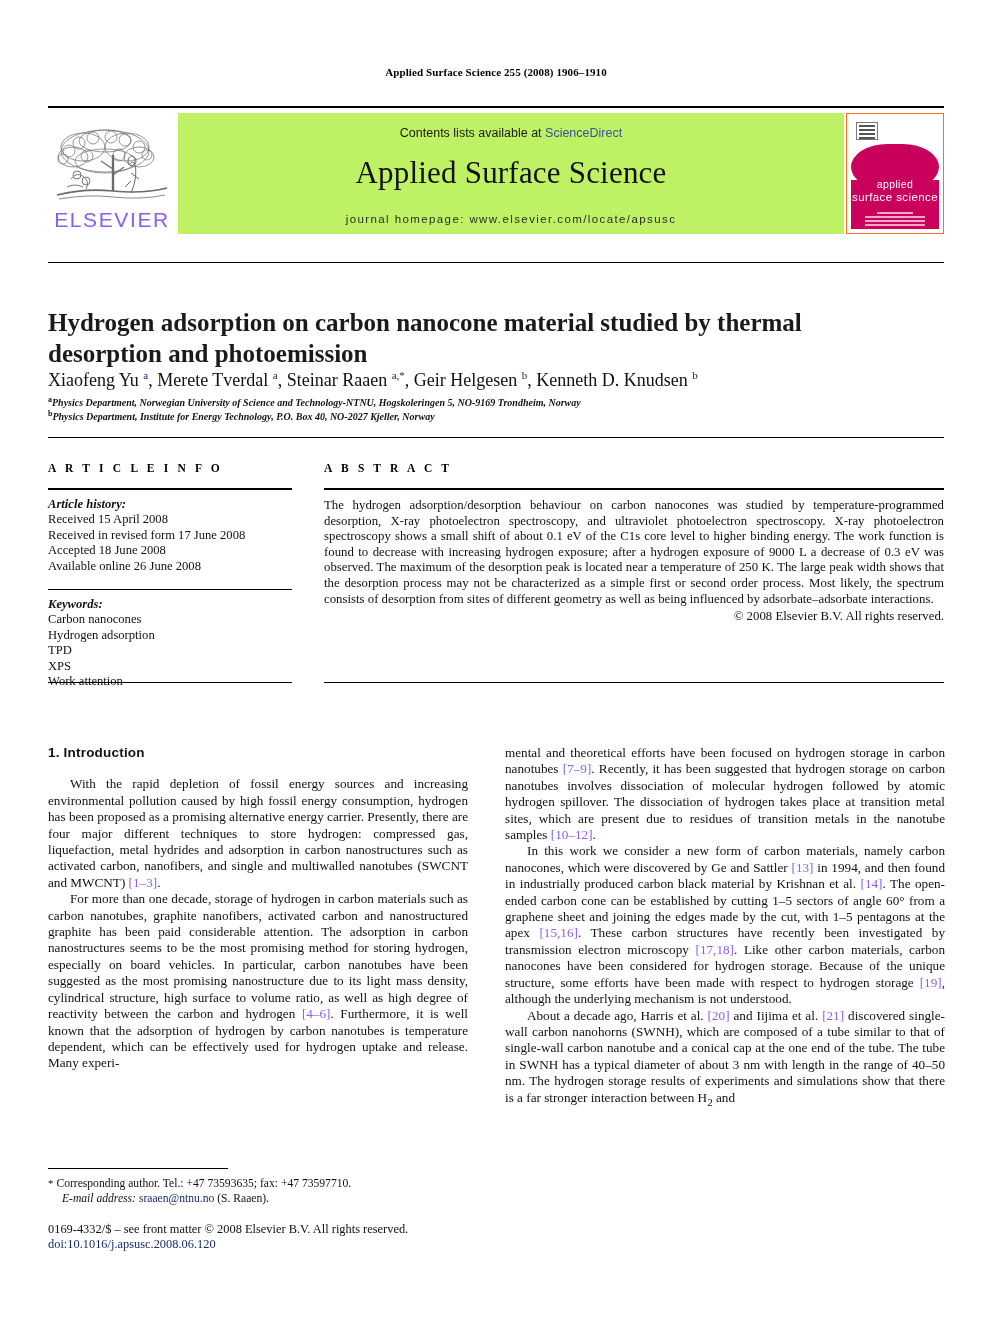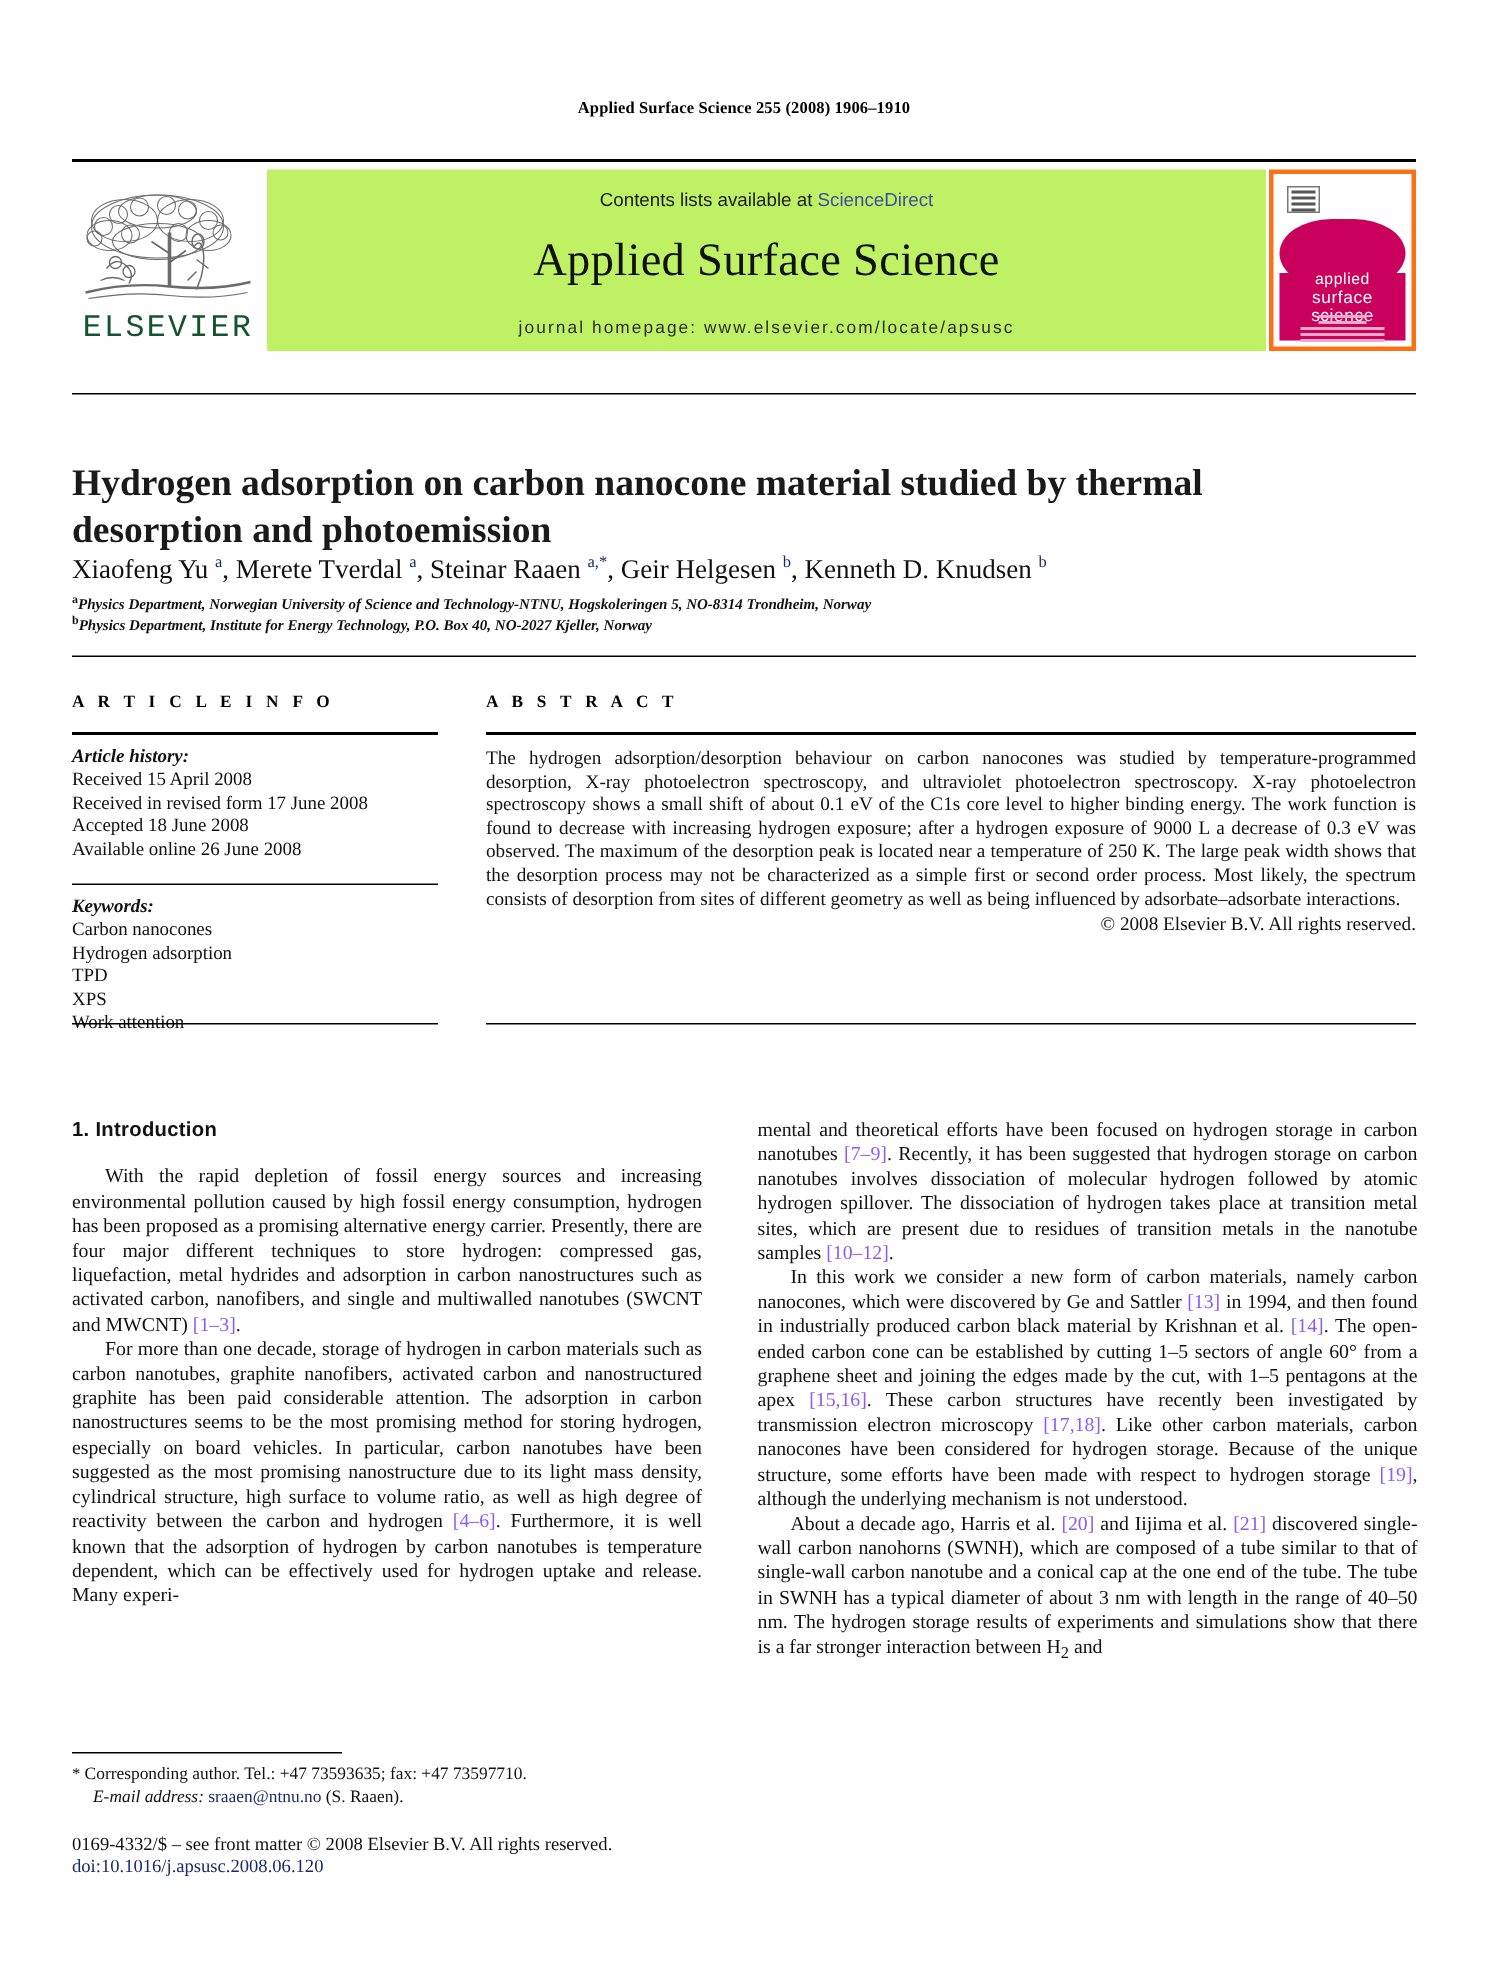--- a/index.html
+++ b/index.html
@@ -65,24 +65,24 @@
     justify-content: flex-end;
     padding-bottom: 2px;
     box-sizing: border-box;
   }
   .elsevier-tree {
     width: 118px;
     height: 84px;
     margin-top: 4px;
   }
   .elsevier-word {
-    font-family: Liberation Mono, monospace;
+    font-family: Liberation Sans, sans-serif;
     font-size: 21px;
     letter-spacing: 1.6px;
-    color: #14532d;
+    color: #8b5cf6;
     line-height: 1;
     padding-bottom: 2px;
   }
   .center-band {
     flex: 1 1 auto;
     background: #bef264;
     position: relative;
     margin-left: 2px;
     margin-right: 2px;
   }
@@ -115,21 +115,21 @@
     text-align: center;
     font-family: "Liberation Sans", sans-serif;
     font-size: 11.5px;
     color: #2b2b2b;
     letter-spacing: 1.4px;
   }
   .cover-thumb {
     flex: 0 0 98px;
     width: 98px;
     position: relative;
-    border: 3px solid #f97316;
+    border: 1px solid #f97316;
     background: #fff;
     box-sizing: border-box;
     overflow: hidden;
   }
   .cover-inner { position:absolute; inset:4px; background:#ffffff; }
   .cover-pink-top {
     position: absolute;
     left: 0; right: 0; top: 26px; height: 46px;
     background: #c9005c;
     border-radius: 50% / 28px;
@@ -432,21 +432,21 @@
         </div>
       </div>
 
     </div>
   </div>
 
   <div class="title-rule" style="top:262px"></div>
   <h1 class="article-title">Hydrogen adsorption on carbon nanocone material studied by thermal desorption and photoemission</h1>
   <div class="authors">Xiaofeng Yu <sup>a</sup>, Merete Tverdal <sup>a</sup>, Steinar Raaen <sup>a,*</sup>, Geir Helgesen <sup>b</sup>, Kenneth D. Knudsen <sup>b</sup></div>
   <div class="affil affil-a">
-    <sup>a</sup><span>Physics Department, Norwegian University of Science and Technology-NTNU, Hogskoleringen 5, NO-8314 Trondheim, Norway</span>
+    <sup>a</sup><span>Physics Department, Norwegian University of Science and Technology-NTNU, Hogskoleringen 5, NO-9169 Trondheim, Norway</span>
   </div>
   <div class="affil affil-b">
     <sup>b</sup><span>Physics Department, Institute for Energy Technology, P.O. Box 40, NO-2027 Kjeller, Norway</span>
   </div>
   <div class="title-rule" style="top:437px"></div>
 
   <div class="info-col">
     <div class="sec-head">A R T I C L E   I N F O</div>
     <div class="rule-thick info-rule1"></div>
     <div class="info-block">

